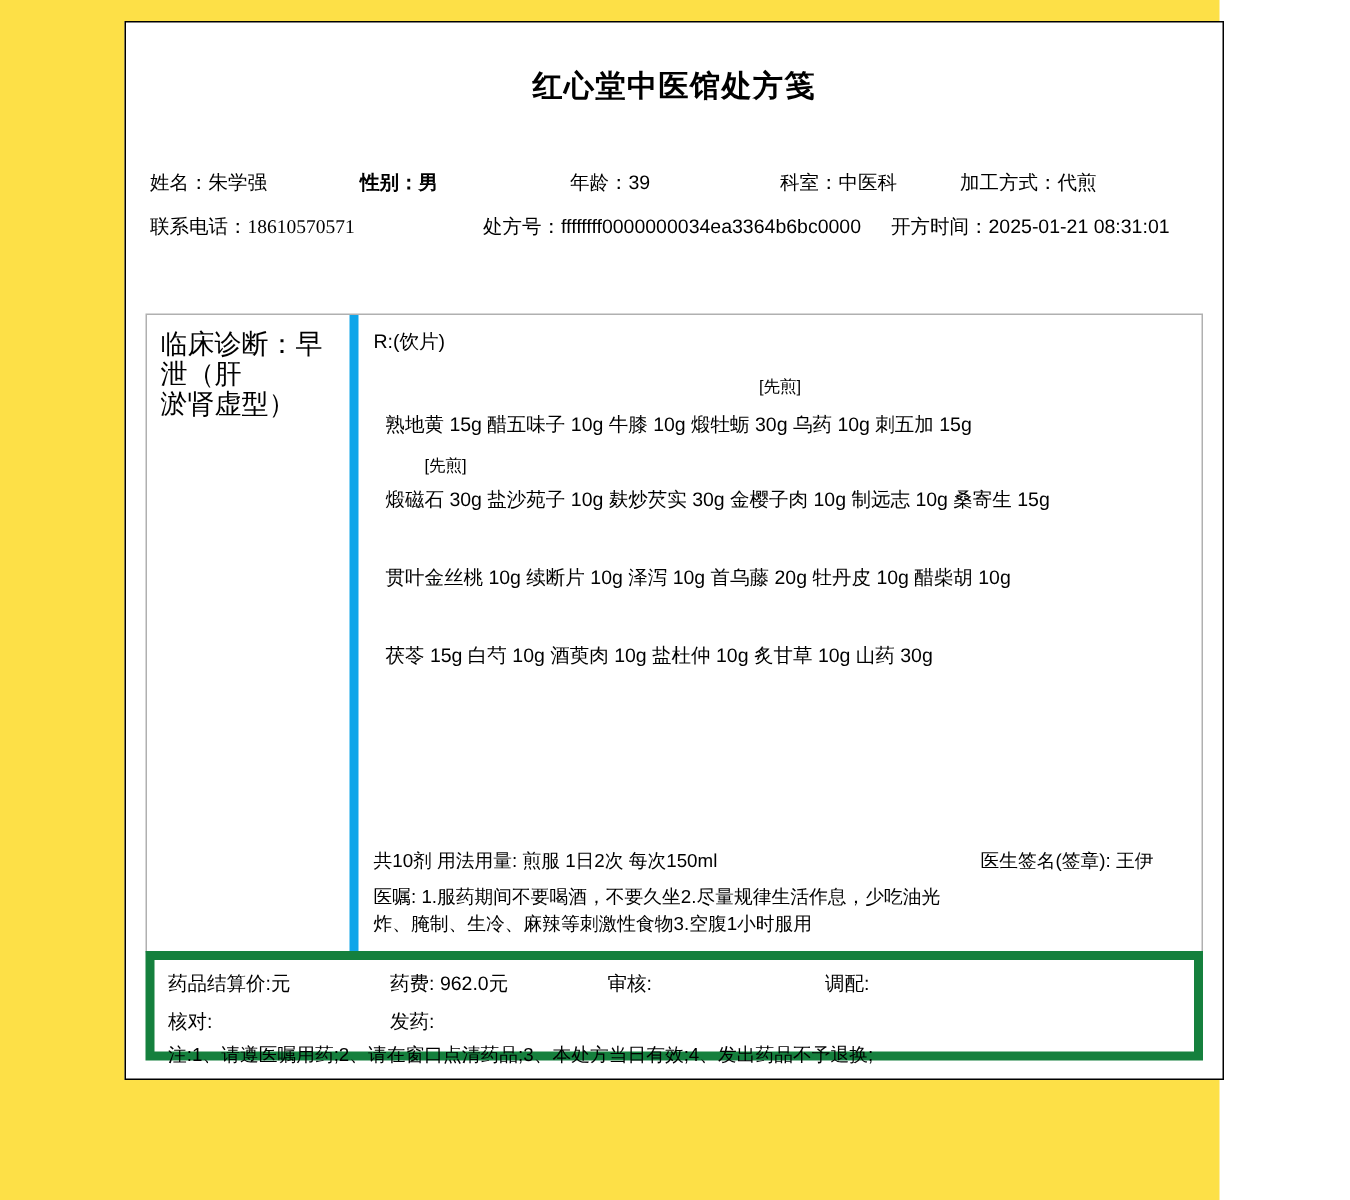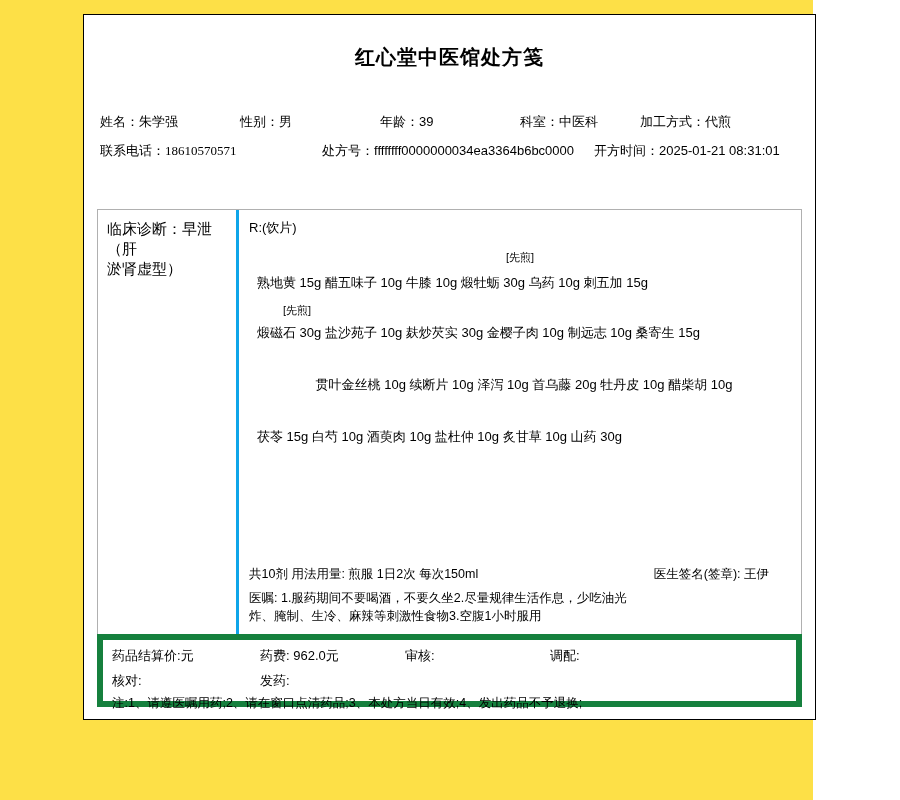--- a/index.html
+++ b/index.html
@@ -40,21 +40,21 @@
     padding-right: 16px;
     font-size: 13px;
     color: #000000;
   }
   .row1 {
     display: flex;
     align-items: flex-end;
     white-space: nowrap;
   }
   .row1 .f-name { width: 140px; }
-  .row1 .f-sex { width: 140px; }
+  .row1 .f-sex { width: 140px; font-weight: bold; }
   .row1 .f-age { width: 140px; }
   .row1 .f-dept { width: 120px; }
   .row1 .f-proc { }
   .row2 {
     margin-top: 11px;
     display: flex;
     align-items: baseline;
     white-space: nowrap;
   }
   .row2 .f-phone { width: 222px; font-family: Liberation Serif, serif; }
@@ -66,24 +66,24 @@
     left: 13px;
     top: 194px;
     width: 705px;
     height: 426px;
     border: 1px solid #b0b0b0;
     box-sizing: border-box;
     display: flex;
   }
   .diag-cell {
     width: 141px;
-    border-right: 3px solid #0ea5e9;
+    border-right: 6px solid #0ea5e9;
     box-sizing: border-box;
     padding: 9px 8px 0 9px;
-    font-size: 15px;
+    font-size: 18px;
     line-height: 20px;
     color: #000000;
   }
   .rx-cell {
     flex: 1;
     position: relative;
     box-sizing: border-box;
     padding: 9px 10px 0 10px;
     font-size: 13px;
     color: #000000;
@@ -99,21 +99,21 @@
     padding-left: 8px;
     font-size: 13px;
     white-space: nowrap;
   }
   .xian-2 {
     margin-top: 11px;
     padding-left: 34px;
     font-size: 11px;
   }
   .drug-line.l2 { margin-top: 6px; }
-  .drug-line.l3 { margin-top: 34px; text-align: center; }
+  .drug-line.l3 { margin-top: 34px; }
   .drug-line.l4 { margin-top: 34px; }
 
   .rx-footer {
     position: absolute;
     left: 10px;
     right: 10px;
     bottom: 9px;
     font-size: 12.5px;
     color: #000000;
   }

